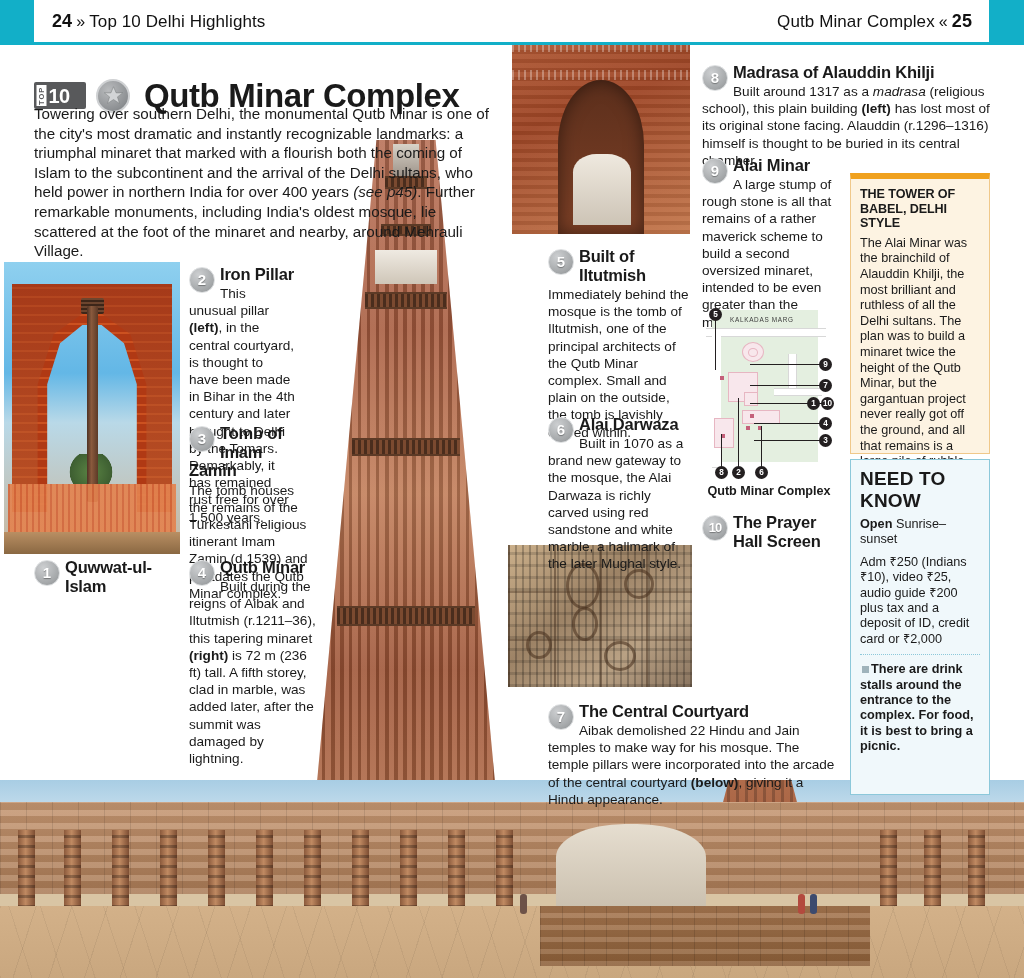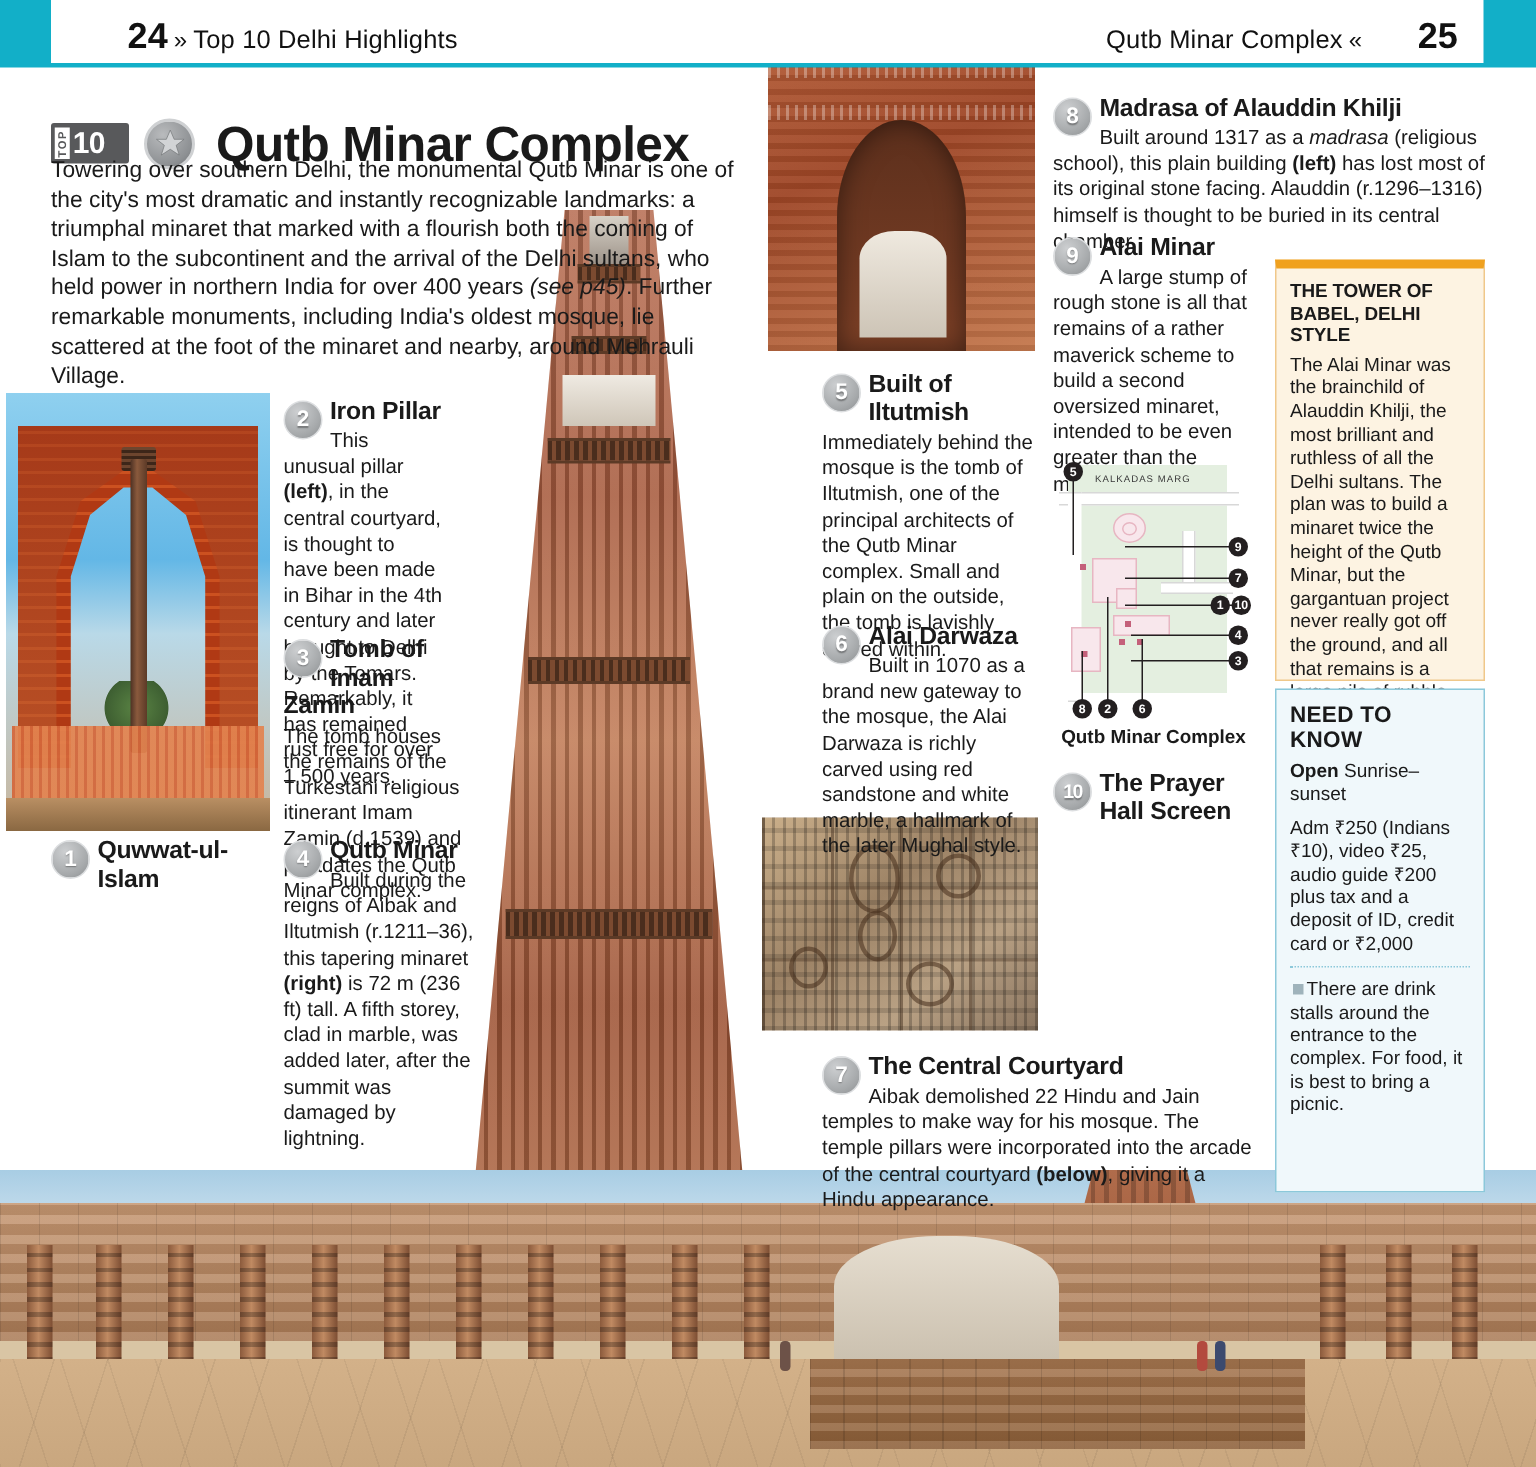--- a/index.html
+++ b/index.html
@@ -44,21 +44,21 @@
   .folio {
     position: absolute;
     top: 11px;
     font-size: 17px;
     color: #111;
     letter-spacing: 0.1px;
     white-space: nowrap;
   }
   .folio-left { left: 52px; }
   .folio-right { right: 52px; }
-  .folio .num { font-weight: bold; font-size: 24px; margin-left: 33px; }
+  .folio .num { font-weight: bold; font-size: 18px; }
   .folio .chev { color: #111; font-size: 16px; padding: 0 4px; }
   .folio .title { font-weight: normal; }
 
   
   .title-row {
     position: absolute;
     left: 34px; top: 57px;
     display: flex; align-items: center; gap: 10px;
   }
   .top10-badge {
@@ -396,21 +396,21 @@
     margin: 0; font-size: 12.7px; line-height: 15.6px; color: #1a1a1a;
   }
   #box-need {
     left: 850px; top: 443px; width: 140px; height: 336px;
     background: #f0f8fb;
     border: 1.5px solid #8cc8da;
     padding: 8px 9px;
   }
   #box-need h4 {
     margin: 0 0 5px 0;
-    font-size: 15px; font-weight: bold; letter-spacing: .2px;
+    font-size: 19px; font-weight: bold; letter-spacing: .2px;
     color: #1a1a1a;
   }
   #box-need p {
     margin: 0 0 7px 0; font-size: 12.7px; line-height: 15.4px; color: #1a1a1a;
   }
   #box-need p b { font-weight: bold; }
   .sqr {
     display: inline-block; width: 7px; height: 7px;
     background: #9fb3bb; margin: 0 2px;
   }
@@ -648,16 +648,16 @@
   <div class="box" id="box-babel">
     <h4>THE TOWER OF BABEL, DELHI STYLE</h4>
     <p>The Alai Minar was the brainchild of Alauddin Khilji, the most brilliant and ruthless of all the Delhi sultans. The plan was to build a minaret twice the height of the Qutb Minar, but the gargantuan project never really got off the ground, and all that remains is a large pile of rubble – “a frustrated tower of Babel”, as one writer describes it.</p>
   </div>
 
   <div class="box" id="box-need">
     <h4>NEED TO KNOW</h4>
     <p><b>Open</b> <span>Sunrise–sunset</span></p>
     <p>Adm ₹250 (Indians ₹10), video ₹25, audio guide ₹200 plus tax and a deposit of ID, credit card or ₹2,000</p>
     <div class="dotted-div"></div>
-    <p style="font-weight:normal"><span class="sqr"></span><span>There are drink stalls around the entrance to the complex. For food, it is best to bring a picnic.</span></p>
+    <p style="font-weight:bold"><span class="sqr"></span><span>There are drink stalls around the entrance to the complex. For food, it is best to bring a picnic.</span></p>
   </div>
 
 </div>
 
 </body></html>

